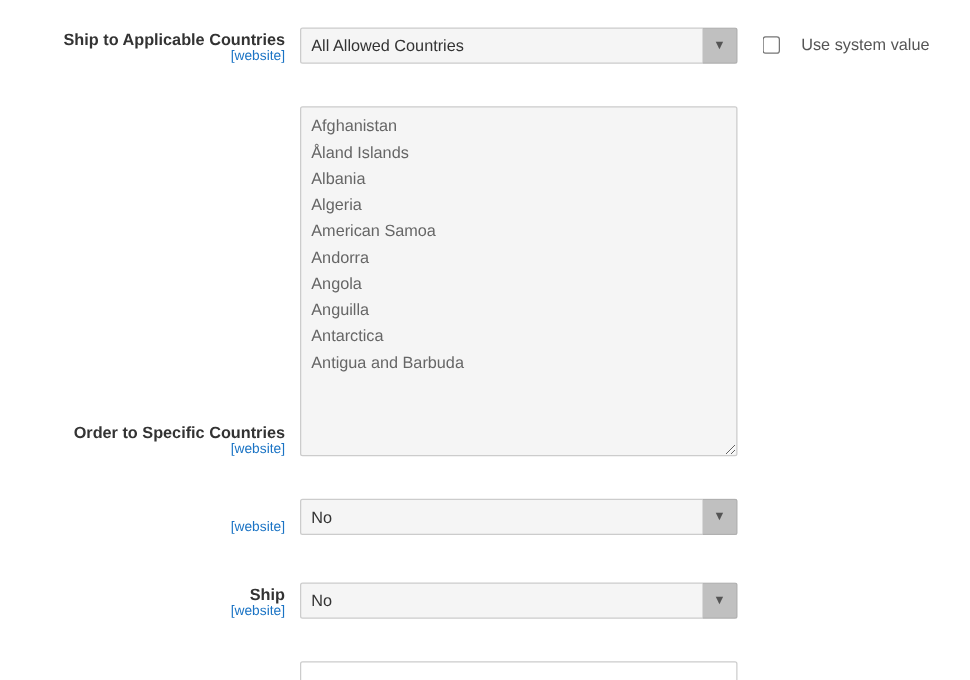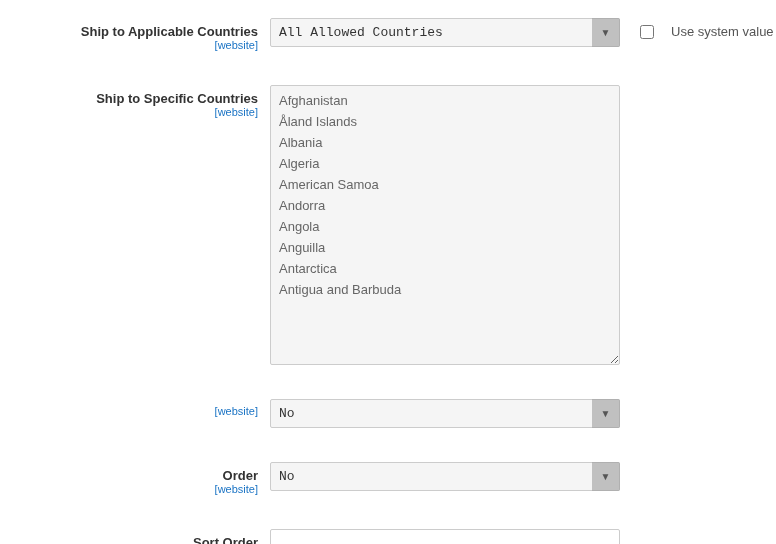--- a/index.html
+++ b/index.html
@@ -8,24 +8,23 @@
       font-size: 13px;
       color: #333;
       background: #fff;
       width: 776px;
       min-height: 544px;
       padding: 10px 0;
     }
 
     .form-row {
       display: flex;
-      align-items: flex-start;
+      align-items: flex-end;
       margin-bottom: 18px;
       padding: 8px 10px;
-      margin-left: 30px;
     }
 
     .label-cell {
       width: 230px;
       text-align: right;
       padding-right: 12px;
       padding-top: 6px;
       flex-shrink: 0;
     }
 
@@ -57,21 +56,20 @@
       width: 100%;
       appearance: none;
       -webkit-appearance: none;
       background: #f5f5f5;
       border: 1px solid #ccc;
       padding: 6px 30px 6px 8px;
       font-size: 13px;
       color: #333;
       cursor: pointer;
       border-radius: 2px;
-      font-family: Liberation Mono, monospace;
     }
 
     .select-arrow {
       position: absolute;
       right: 0;
       top: 0;
       bottom: 0;
       width: 28px;
       background: #c0c0c0;
       border: 1px solid #b0b0b0;
@@ -154,21 +152,21 @@
     </div>
     <label class="use-system-value">
       <input type="checkbox" style="">
       <span>Use system value</span>
     </label>
   </div>
 </div>
 
 <div class="form-row">
   <div class="label-cell">
-    <span class="label-main">Ship to Specific Countries</span>
+    <span class="label-main">Order to Specific Countries</span>
     <span class="label-sub">[website]</span>
   </div>
   <div class="control-cell">
     <div class="listbox-wrapper">
       <select multiple="">
         <option value="AF">Afghanistan</option>
         <option value="AX">Åland Islands</option>
         <option value="AL">Albania</option>
         <option value="DZ">Algeria</option>
         <option value="AS">American Samoa</option>
@@ -192,21 +190,21 @@
         <option value="no">No</option>
         <option value="yes">Yes</option>
       </select>
       <div class="select-arrow"></div>
     </div>
   </div>
 </div>
 
 <div class="form-row">
   <div class="label-cell">
-    <span class="label-main">Order</span>
+    <span class="label-main">Ship</span>
     <span class="label-sub">[website]</span>
   </div>
   <div class="control-cell">
     <div class="select-wrapper">
       <select>
         <option value="no">No</option>
         <option value="yes">Yes</option>
       </select>
       <div class="select-arrow"></div>
     </div>

